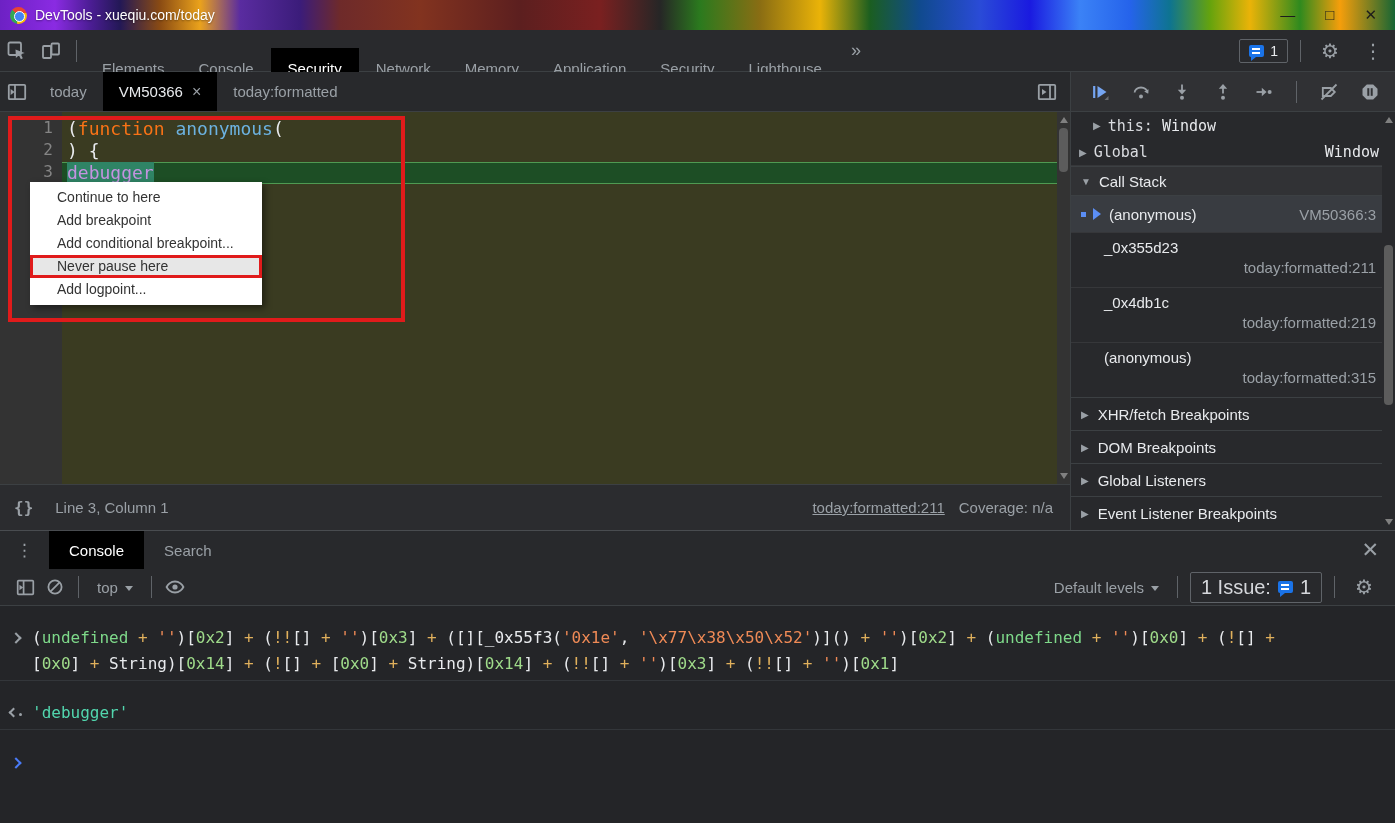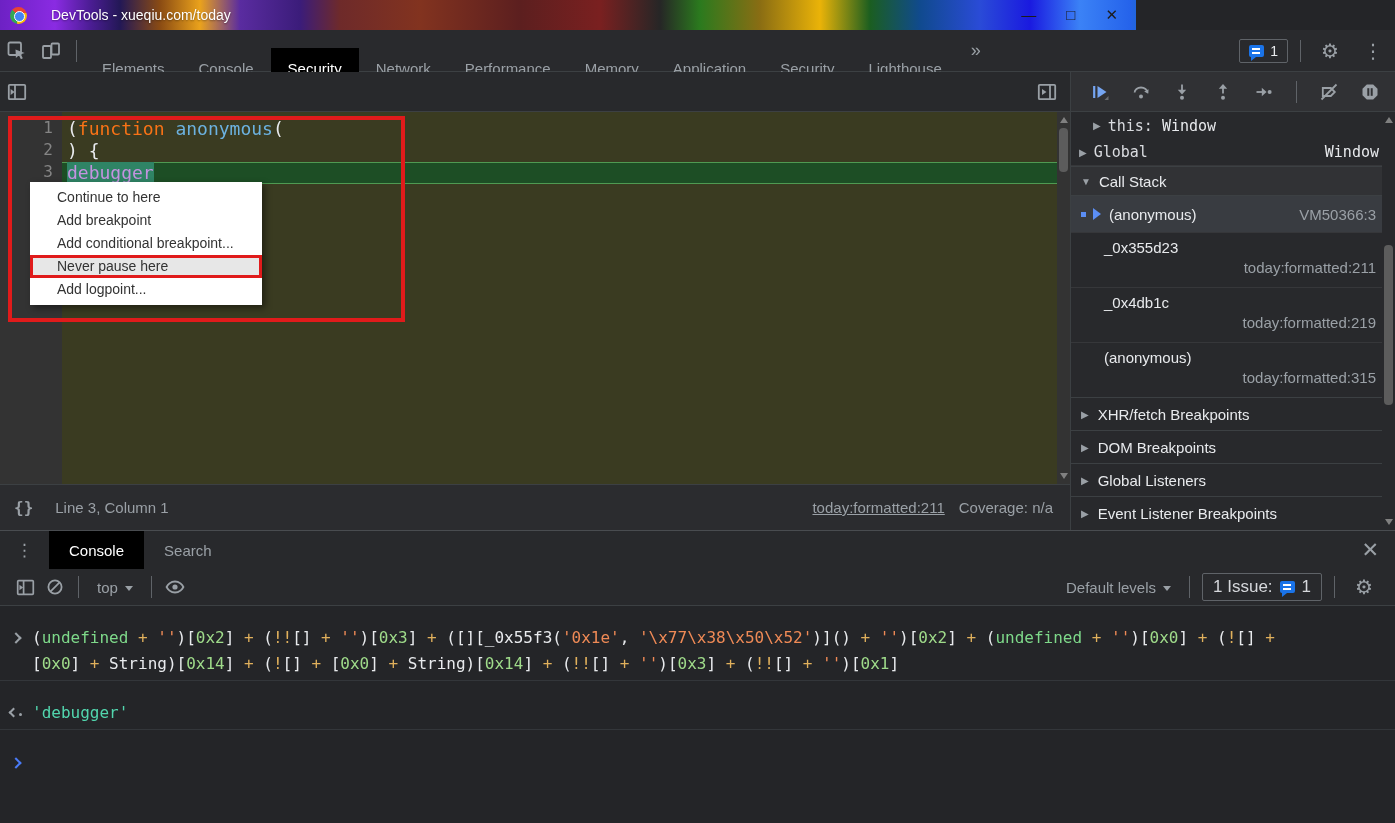--- a/index.html
+++ b/index.html
@@ -1,22 +1,22 @@
 <!DOCTYPE html>
 <html style="--c-annotation: #e01b1b; --c-accent_blue: #1a73e8; --c-execution_line: #1d4e25; --c-token_highlight: #2f8465; --c-resume_blue: #75a5f2;"><head>
 <meta charset="utf-8">
 <style>
   * { margin:0; padding:0; box-sizing:border-box; }
   html,body { width:1395px; height:823px; overflow:hidden; background:#242528;
               font-family:"Liberation Sans", sans-serif; }
   .page { position:relative; width:1395px; height:823px; }
 
   
-  .titlebar { position:absolute; left:0; top:0; width:1136px; height:30px;
-    display:flex; align-items:center; padding:0 10px; gap:24px;
+  .titlebar { position:absolute; left:0; top:0; width:1395px; height:30px;
+    display:flex; align-items:center; padding:0 10px; gap:8px;
     background:linear-gradient(90deg,
       #6d21c4 0px,#8a2be2 55px,#4c1d95 90px,#231856 120px,#8a4b13 160px,#eaa21c 200px,
       #5a2ca0 240px,#3b1c7a 300px,#6e2a2a 340px,#82331f 420px,#5c1f1f 520px,#7a2020 600px,
       #262626 660px,#2b7a1e 700px,#8a6d13 760px,#eab308 820px,#1b5e20 870px,#104a8e 920px,
       #2a4bd7 980px,#1a1ae0 1030px,#3b82f6 1080px,#2563eb 1130px,#0e7490 1170px,
       #65a30d 1210px,#eab308 1250px,#2f8a1e 1300px,#f59e0b 1340px,#166534 1395px); }
   .chrome-logo { width:17px; height:17px; border-radius:50%; flex:0 0 auto;
     background:conic-gradient(from -50deg,#ea4335 0 120deg,#fbbc05 0 240deg,#34a853 0 360deg);
     position:relative; }
   .chrome-logo::after { content:''; position:absolute; left:4px; top:4px; width:9px; height:9px;
@@ -137,21 +137,21 @@
   .console-toolbar { height:37px; background:#28292c; border-bottom:1px solid #3c4043;
     display:flex; align-items:center; padding:0 10px; color:#9aa0a6; font-size:15px; }
   .ct-icon { width:30px; height:26px; display:flex; align-items:center; justify-content:center; }
   .dd { display:flex; align-items:center; gap:7px; padding:0 10px; white-space:nowrap; }
   .caret { width:0; height:0; border-top:5px solid #9aa0a6;
     border-left:4px solid transparent; border-right:4px solid transparent; margin-top:2px; }
   .filter-input { width:866px; height:27px; margin-left:6px; background:#202124;
     border:1px solid #3c4043; color:#e8eaed; font-size:15px; padding:0 10px; outline:none; }
   .filter-input::placeholder { color:#80868b; }
   .issue-btn { display:flex; align-items:center; gap:7px; border:1px solid #5f6368;
-    border-radius:2px; padding:3px 10px; margin:0 4px; color:#d5d7db; font-size:17px; }
+    border-radius:2px; padding:3px 10px; margin:0 4px; color:#d5d7db; font-size:20px; }
 
   
   .console-out { flex:1; font:16px/26px "DejaVu Sans Mono", monospace; }
   .msg { display:flex; border-bottom:1px solid #33363a; padding:3px 0;margin-top:16px; }
   .chev { width:8px; height:8px; border-top:2px solid #9aa0a6; border-right:2px solid #9aa0a6;
     transform:rotate(45deg); margin:9px 12px 0 12px; flex:0 0 auto; }
   .chev.blue { border-color:#4a7bf7; }
   .ret-wrap { width:32px; display:flex; justify-content:center; align-items:flex-start;
     padding-top:9px; gap:2px; flex:0 0 auto; }
   .ret-chev { width:7px; height:7px; border-bottom:2px solid #9aa0a6; border-left:2px solid #9aa0a6;
@@ -193,21 +193,20 @@
           <rect class="st" x="2" y="5" width="8" height="12" rx="1"></rect>
           <rect class="st" x="10.5" y="2.5" width="7.5" height="11" rx="1"></rect>
         </svg>
     </div>
     <div class="vsep"></div>
     <div class="main-tab-strip">
         <div class="main-tab">Elements</div>
         <div class="main-tab">Console</div>
         <div class="main-tab active">Security</div>
         <div class="main-tab">Network</div>
-        <div class="main-tab">Performance</div>
         <div class="main-tab">Memory</div>
         <div class="main-tab">Application</div>
         <div class="main-tab">Security</div>
         <div class="main-tab">Lighthouse</div>
       </div>
     <span class="overflow">»</span>
     <div class="spacer"></div>
     <div class="issue-badge">
       <span class="bubble"></span>
       <span>1</span>
@@ -221,20 +220,32 @@
 
     <div class="left-pane">
       <div class="file-tabbar">
         <div class="tb-icon">
           <svg width="20" height="20" viewBox="0 0 20 20">
               <rect class="st" x="1.8" y="2.8" width="16.4" height="14.4" rx="1"></rect>
               <line class="st" x1="8" y1="2.8" x2="8" y2="17.2"></line>
               <path class="fl" d="M3.6 7l4 3-4 3z"></path>
             </svg>
         </div>
+        <div class="file-tab-strip" style="display:flex;height:100%;">
+            <div class="file-tab">
+              <span>today</span>
+            </div>
+            <div class="file-tab active">
+              <span>VM50366</span>
+              <span class="close">×</span>
+            </div>
+            <div class="file-tab">
+              <span>today:formatted</span>
+            </div>
+          </div>
         <div class="spacer"></div>
         <div class="tb-icon" style="margin-right:6px;">
           <svg width="20" height="20" viewBox="0 0 20 20">
               <rect class="st" x="1.8" y="2.8" width="16.4" height="14.4" rx="1"></rect>
               <line class="st" x1="13" y1="2.8" x2="13" y2="17.2"></line>
               <path class="fl" d="M5 7l4.5 3L5 13z"></path>
             </svg>
         </div>
       </div>
 

